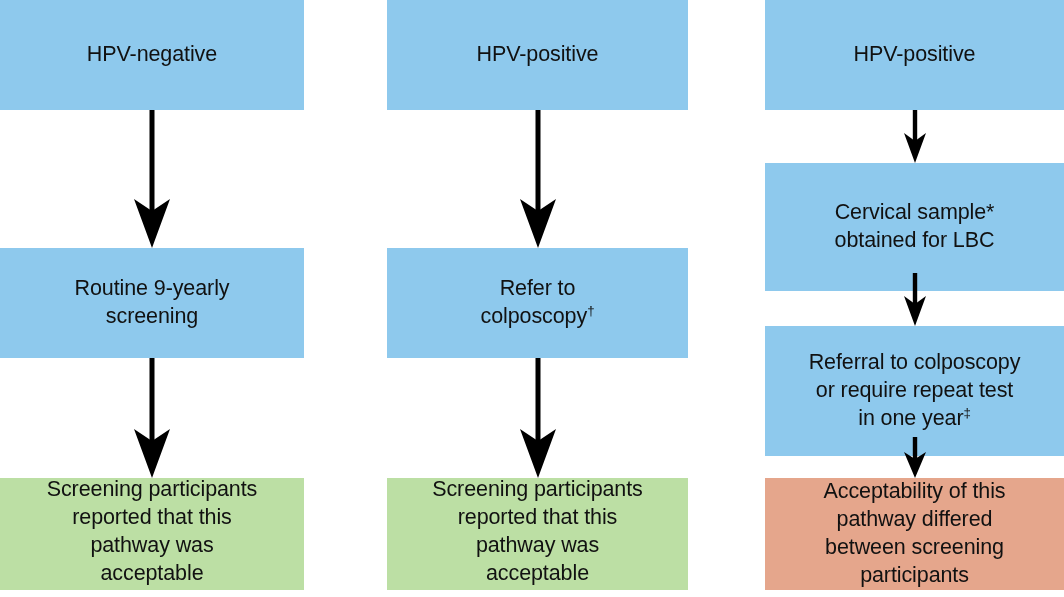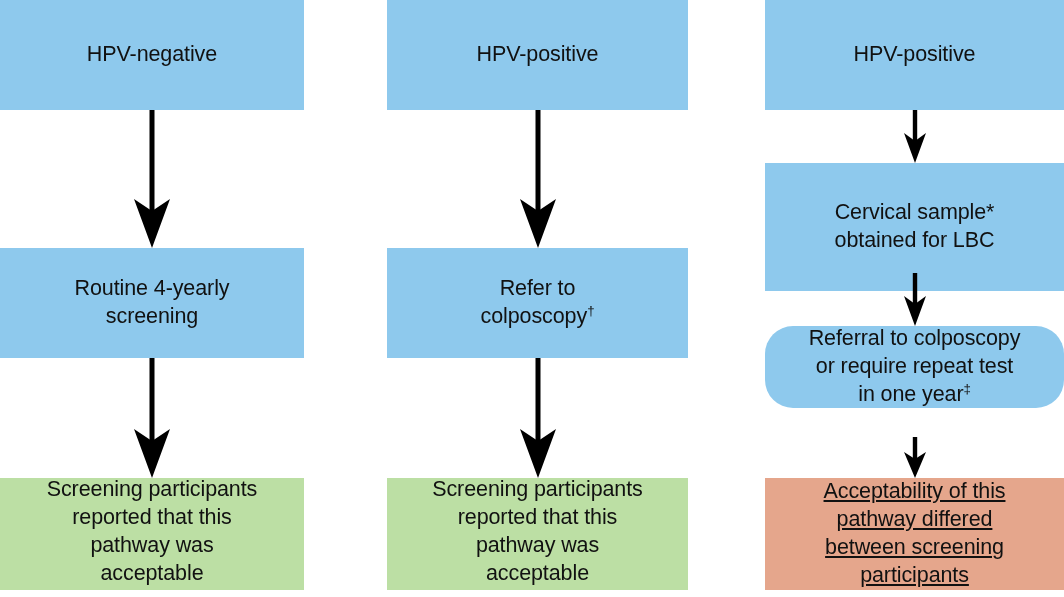--- a/index.html
+++ b/index.html
@@ -77,21 +77,21 @@
 
     <div class="arrow" style="left:152px; top:110px;">
       <svg width="44" height="138" viewBox="0 0 44 138" aria-hidden="true">
         <rect x="19.5" y="0" width="5" height="106" fill="#000000"></rect>
         <path d="M22 138 L4 89 L22 101 L40 89 Z" fill="#000000"></path>
       </svg>
     </div>
 
     <div class="node fill-blue" style="top:248px; height:110px;">
       <span class="txt">
-        <span class="line">Routine 4-yearly</span>
+        <span class="line">Routine 9-yearly</span>
         <span class="line">screening</span>
       </span>
     </div>
 
     <div class="arrow" style="left:152px; top:358px;">
       <svg width="44" height="120" viewBox="0 0 44 120" aria-hidden="true">
         <rect x="19.5" y="0" width="5" height="88" fill="#000000"></rect>
         <path d="M22 120 L4 71 L22 83 L40 71 Z" fill="#000000"></path>
       </svg>
     </div>
@@ -169,38 +169,38 @@
       </span>
     </div>
 
     <div class="arrow" style="left:150px; top:273px;">
       <svg width="30" height="53" viewBox="0 0 30 53" aria-hidden="true">
         <rect x="12.8" y="0" width="4.4" height="36" fill="#000000"></rect>
         <path d="M15 53 L4 23 L15 31 L26 23 Z" fill="#000000"></path>
       </svg>
     </div>
 
-    <div class="node fill-blue" style="top:326px; height:82px;border-radius:28px;">
+    <div class="node fill-blue" style="top:326px; height:130px;">
       <span class="txt">
         <span class="line">Referral to colposcopy</span>
         <span class="line">or require repeat test</span>
         <span class="line">
           <span>in one year</span><sup>‡</sup>
         </span>
       </span>
     </div>
 
     <div class="arrow" style="left:150px; top:437px;">
       <svg width="30" height="41" viewBox="0 0 30 41" aria-hidden="true">
         <rect x="12.8" y="0" width="4.4" height="26" fill="#000000"></rect>
         <path d="M15 41 L4 15 L15 22 L26 15 Z" fill="#000000"></path>
       </svg>
     </div>
 
-    <div class="node fill-salmon" style="top:478px; height:112px;text-decoration:underline;">
+    <div class="node fill-salmon" style="top:478px; height:112px;">
       <span class="txt">
         <span class="line">Acceptability of this</span>
         <span class="line">pathway differed</span>
         <span class="line">between screening</span>
         <span class="line">participants</span>
       </span>
     </div>
   </div>
 
 </div>

